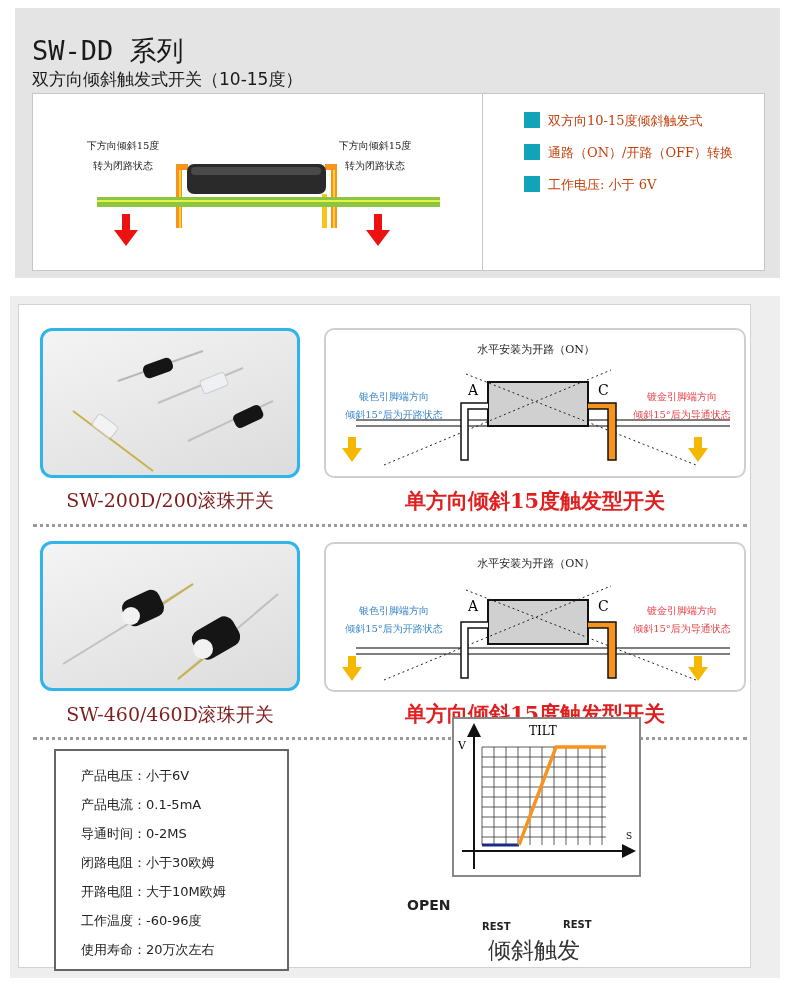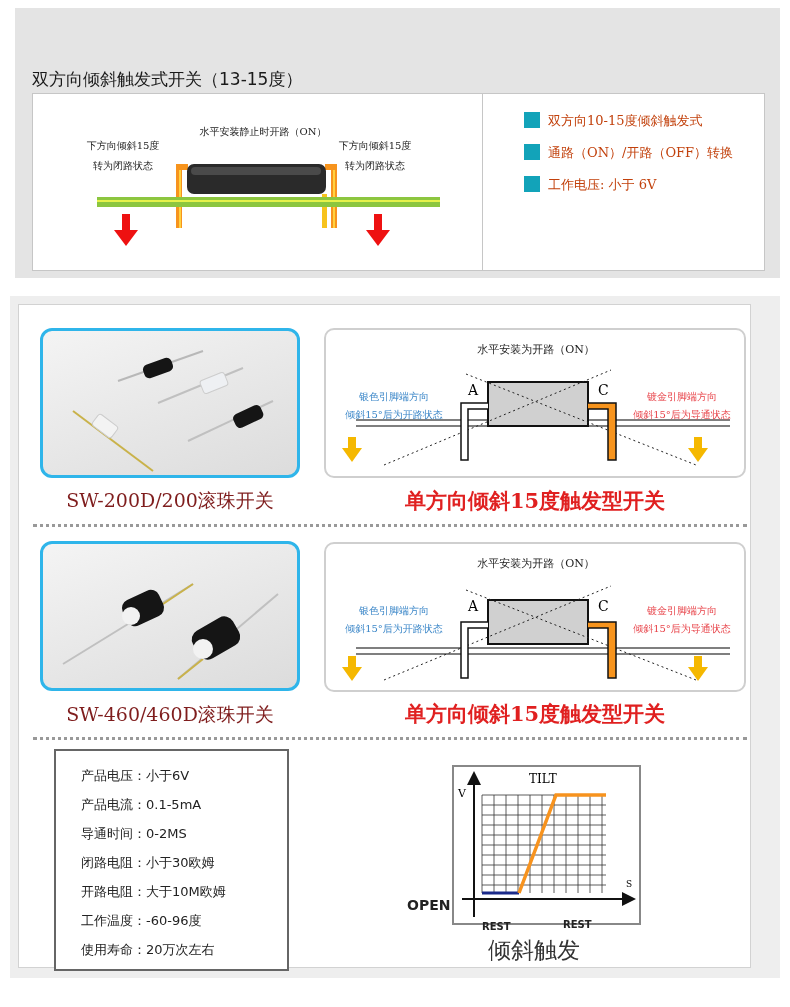--- a/index.html
+++ b/index.html
@@ -20,31 +20,32 @@
 
   .photo-card { position: absolute; width: 260px; height: 150px; border: 3px solid #2fb5ea; border-radius: 12px; background: linear-gradient(160deg,#f4f4f4,#dcdcdc); overflow: hidden; }
   .photo-caption { position: absolute; width: 280px; text-align: center; font-family: "DejaVu Serif", serif; font-size: 19px; color: #7f1d1d; }
   .diag-card { position: absolute; width: 422px; height: 150px; border: 2px solid #cfcfcf; border-radius: 10px; background: #fff; }
   .diag-caption { position: absolute; width: 430px; text-align: center; font-family: "DejaVu Serif", serif; font-size: 21px; color: #e02020; font-weight: bold; }
   .dotted { position: absolute; left: 33px; width: 714px; border-top: 3px dotted #999; }
 
   .specs { position: absolute; left: 54px; top: 749px; width: 235px; height: 222px; border: 2px solid #666; background: #fff; padding: 10px 0 0 25px; }
   .spec-row { height: 29px; font-size: 13px; color: #222; display: flex; align-items: center; }
 
-  .chart-box { position: absolute; left: 452px; top: 765px; width: 189px; height: 160px; border: 2px solid #888; background: #fff; }
+  .chart-box { position: absolute; left: 452px; top: 717px; width: 189px; height: 160px; border: 2px solid #888; background: #fff; }
   .chart-title { position: absolute; font-size: 12px; font-family: "DejaVu Serif", serif; }
   .chart-open { position: absolute; left: 407px; top: 897px; font-size: 14px; font-weight: bold; color: #222; }
   .chart-rest { position: absolute; font-size: 10px; font-weight: bold; color: #222; }
   .chart-caption { position: absolute; left: 488px; top: 935px; font-size: 23px; color: #333; }
 </style>
 </head>
 <body>
 
 <div class="top-panel">
-  <div class="subtitle">双方向倾斜触发式开关（13-15度）</div>
+  <div class="title">SW-DD 系列</div>
+  <div class="subtitle">双方向倾斜触发式开关（10-15度）</div>
   <div class="top-box">
     <div class="top-diagram">
       <svg width="449" height="178">
 
         <rect x="143" y="70" width="6" height="64" fill="#f7941d"></rect>
         <rect x="146" y="70" width="2" height="64" fill="#ffd23f"></rect>
         <rect x="143" y="70" width="12" height="6" fill="#f7941d"></rect>
         <rect x="298" y="70" width="6" height="64" fill="#f7941d"></rect>
         <rect x="300" y="70" width="2" height="64" fill="#ffd23f"></rect>
         <rect x="292" y="70" width="12" height="6" fill="#f7941d"></rect>
@@ -54,21 +55,20 @@
         <rect x="158" y="73" width="130" height="8" rx="4" fill="#4a4a4a"></rect>
 
         <rect x="64" y="103" width="343" height="10" fill="#8cc63f"></rect>
         <rect x="64" y="106" width="343" height="2" fill="#e6f24a"></rect>
 
         <rect x="89" y="120" width="8" height="18" fill="#ee1111"></rect>
         <polygon points="81,136 105,136 93,152" fill="#ee1111"></polygon>
         <rect x="341" y="120" width="8" height="18" fill="#ee1111"></rect>
         <polygon points="333,136 357,136 345,152" fill="#ee1111"></polygon>
       </svg>
-      <div class="t-label" style="left:140px;top:28px;width:180px;">水平安装静止时开路（ON）</div>
       <div class="t-label" style="left:40px;top:42px;width:100px;">下方向倾斜15度</div>
       <div class="t-label" style="left:40px;top:62px;width:100px;">转为闭路状态</div>
       <div class="t-label" style="left:292px;top:42px;width:100px;">下方向倾斜15度</div>
       <div class="t-label" style="left:292px;top:62px;width:100px;">转为闭路状态</div>
     </div>
     <div class="divider"></div>
     <div class="features">
       <div class="feature">
         <span class="sq"></span>
         <span>双方向10-15度倾斜触发式</span>

